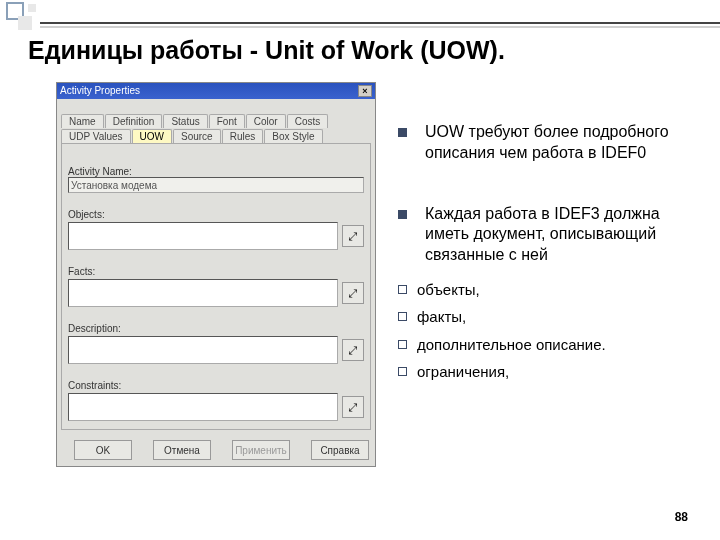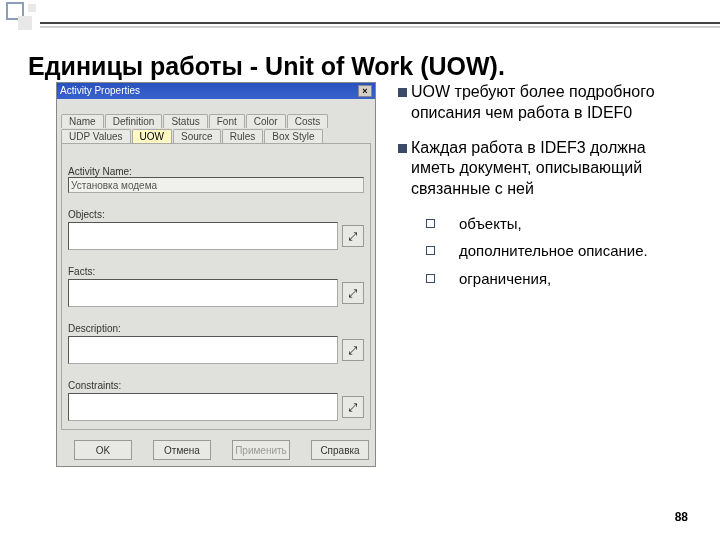--- a/index.html
+++ b/index.html
@@ -11,21 +11,21 @@
     overflow: hidden;
   }
   .deco-top { position: absolute; top: 0; left: 0; }
   .deco-sq { position: absolute; border: 2px solid #8aa0b8; background: transparent; }
   .deco-sq.filled { background: #e8e8e8; border: none; }
   .deco-line { position: absolute; background: #444; height: 2px; }
   .deco-line.grey { background: #d0d0d0; }
 
   .slide-title {
     position: absolute;
-    top: 52px; left: 28px;
+    top: 36px; left: 28px;
     font-size: 25px;
     font-weight: bold;
     color: #000;
   }
 
   .content { position: absolute; top: 82px; left: 56px; right: 28px; display: flex; gap: 22px; }
 
   
   .dialog {
     width: 320px;
@@ -100,23 +100,23 @@
     background: #e8e8e4;
     border: 1px solid #999;
     font-size: 10px;
     display: flex; align-items: center; justify-content: center;
     color:#333;
   }
   .btn.disabled { color:#9a9a9a; }
 
   
   .bullets { flex: 1; font-size: 16px; color:#000; line-height: 1.3; }
-  .b1 { display: flex; gap: 4px; margin-bottom: 14px; }
+  .b1 { display: flex; gap: 18px; margin-bottom: 14px; margin-top: 40px; }
   .sqm { width: 9px; height: 9px; background:#3b4a66; margin-top: 6px; flex: 0 0 auto; }
-  .sub { margin-left: 28px; display: flex; gap: 24px; margin-bottom: 8px; font-size: 15px;}
+  .sub { display: flex; gap: 10px; margin-bottom: 8px; font-size: 15px;}
   .hbox { width: 9px; height: 9px; border: 1px solid #3b4a66; background:#fff; margin-top: 5px; flex:0 0 auto;}
 
   .pagenum {
     position: absolute;
     right: 32px; bottom: 16px;
     font-size: 12px; font-weight: bold;
   }
 </style>
 </head>
 <body>
@@ -195,20 +195,24 @@
     <div class="b1">
       <span class="sqm"></span>
       <span>Каждая работа в IDEF3 должна иметь документ, описывающий связанные с ней</span>
     </div>
     <div class="sub">
       <span class="hbox"></span>
       <span>объекты,</span>
     </div>
     <div class="sub">
       <span class="hbox"></span>
+      <span>факты,</span>
+    </div>
+    <div class="sub">
+      <span class="hbox"></span>
       <span>дополнительное описание.</span>
     </div>
     <div class="sub">
       <span class="hbox"></span>
       <span>ограничения,</span>
     </div>
   </div>
 </div>
 
 <div class="pagenum">88</div>

